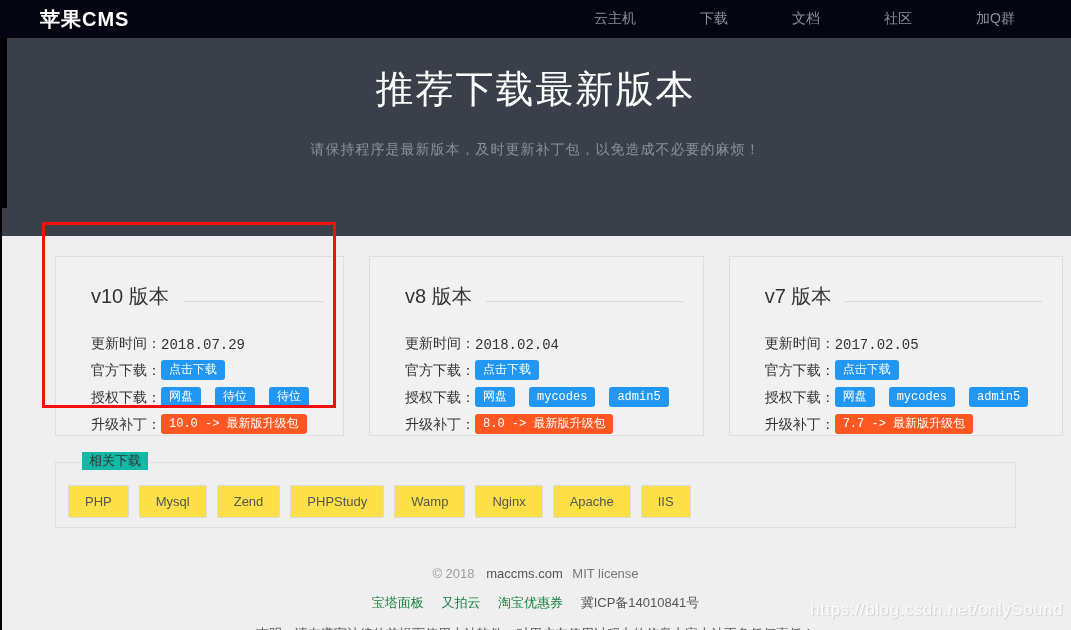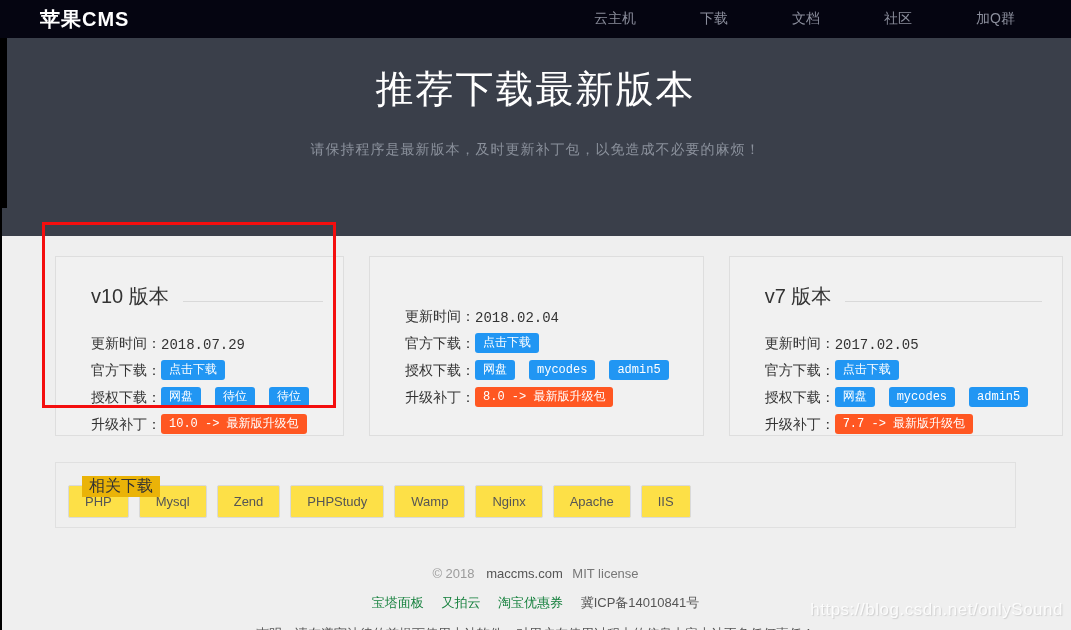--- a/index.html
+++ b/index.html
@@ -135,25 +135,24 @@
   .related-panel {
     position: relative;
     margin: 26px 55px 0;
     border: 1px solid #e0e0e0;
     padding: 22px 12px 9px;
   }
   .related-title {
     position: absolute;
     top: -11px;
     left: 26px;
-    background: #eab308;
+    background: #14b8a6;
     padding: 0 7px;
-    font-size: 16px;
+    font-size: 13px;
     color: #333;
-    margin-top: 24px;
   }
   .related-buttons { display: flex; gap: 10px; }
   .related-btn {
     background: #fde047;
     border: 1px solid #d9d9d9;
     color: #555;
     font-size: 13px;
     padding: 8px 16px;
     border-radius: 2px;
     cursor: pointer;
@@ -227,20 +226,24 @@
         <span class="btn btn-blue">待位</span>
       </div>
       <div class="card-row">
         <span class="row-label">升级补丁：</span>
         <span class="btn btn-orange">10.0 -&gt; 最新版升级包</span>
       </div>
     </div>
   </div>
 
   <div class="card">
+    <div class="card-title-row">
+      <span class="card-title">v8 版本</span>
+      <span class="card-title-line"></span>
+    </div>
     <div class="card-rows">
       <div class="card-row">
         <span class="row-label">更新时间：</span>
         <span>2018.02.04</span>
       </div>
       <div class="card-row">
         <span class="row-label">官方下载：</span>
         <span class="btn btn-blue">点击下载</span>
       </div>
       <div class="card-row">

